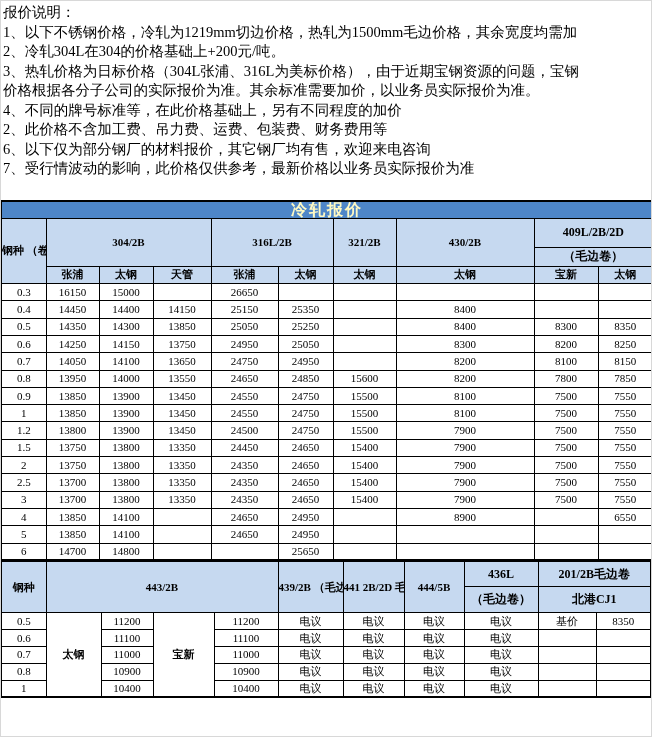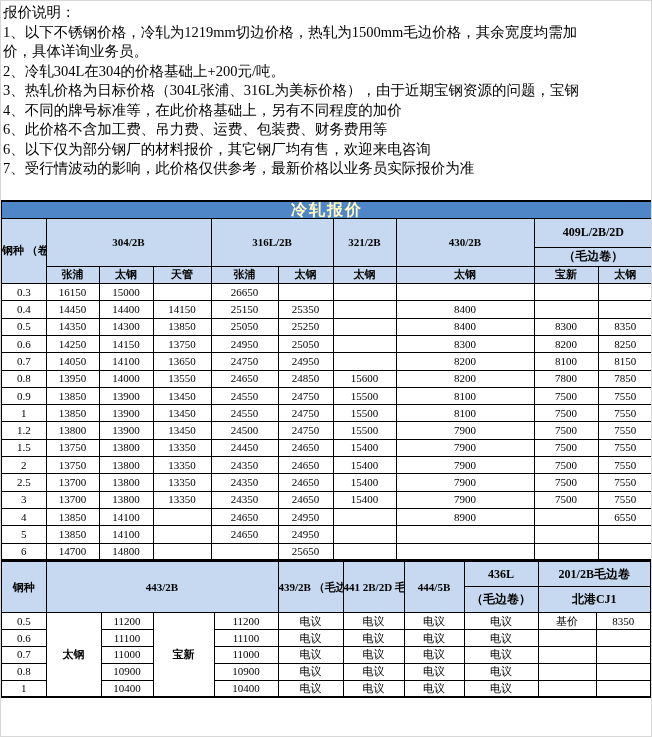--- a/index.html
+++ b/index.html
@@ -47,25 +47,25 @@
   .mill-cell{background:#fff;font-weight:bold;font-size:12px;}
 </style>
 </head>
 <body>
 
 <div class="screen">
 
   <div class="notes" id="notes-block">
       <div class="note-line">报价说明：</div>
       <div class="note-line">1、以下不锈钢价格，冷轧为1219mm切边价格，热轧为1500mm毛边价格，其余宽度均需加</div>
-      <div class="note-line">价，具体详询业务员。</div>
       <div class="note-line">2、冷轧304L在304的价格基础上+200元/吨。</div>
       <div class="note-line">3、热轧价格为日标价格（304L张浦、316L为美标价格），由于近期宝钢资源的问题，宝钢</div>
+      <div class="note-line">价格根据各分子公司的实际报价为准。其余标准需要加价，以业务员实际报价为准。</div>
       <div class="note-line">4、不同的牌号标准等，在此价格基础上，另有不同程度的加价</div>
-      <div class="note-line">6、此价格不含加工费、吊力费、运费、包装费、财务费用等</div>
+      <div class="note-line">2、此价格不含加工费、吊力费、运费、包装费、财务费用等</div>
       <div class="note-line">6、以下仅为部分钢厂的材料报价，其它钢厂均有售，欢迎来电咨询</div>
       <div class="note-line">7、受行情波动的影响，此价格仅供参考，最新价格以业务员实际报价为准</div>
     </div>
 
   <table class="price-table t1">
     <colgroup>
       <col style="width:45px">
         <col style="width:53px">
         <col style="width:54px">
         <col style="width:58px">

